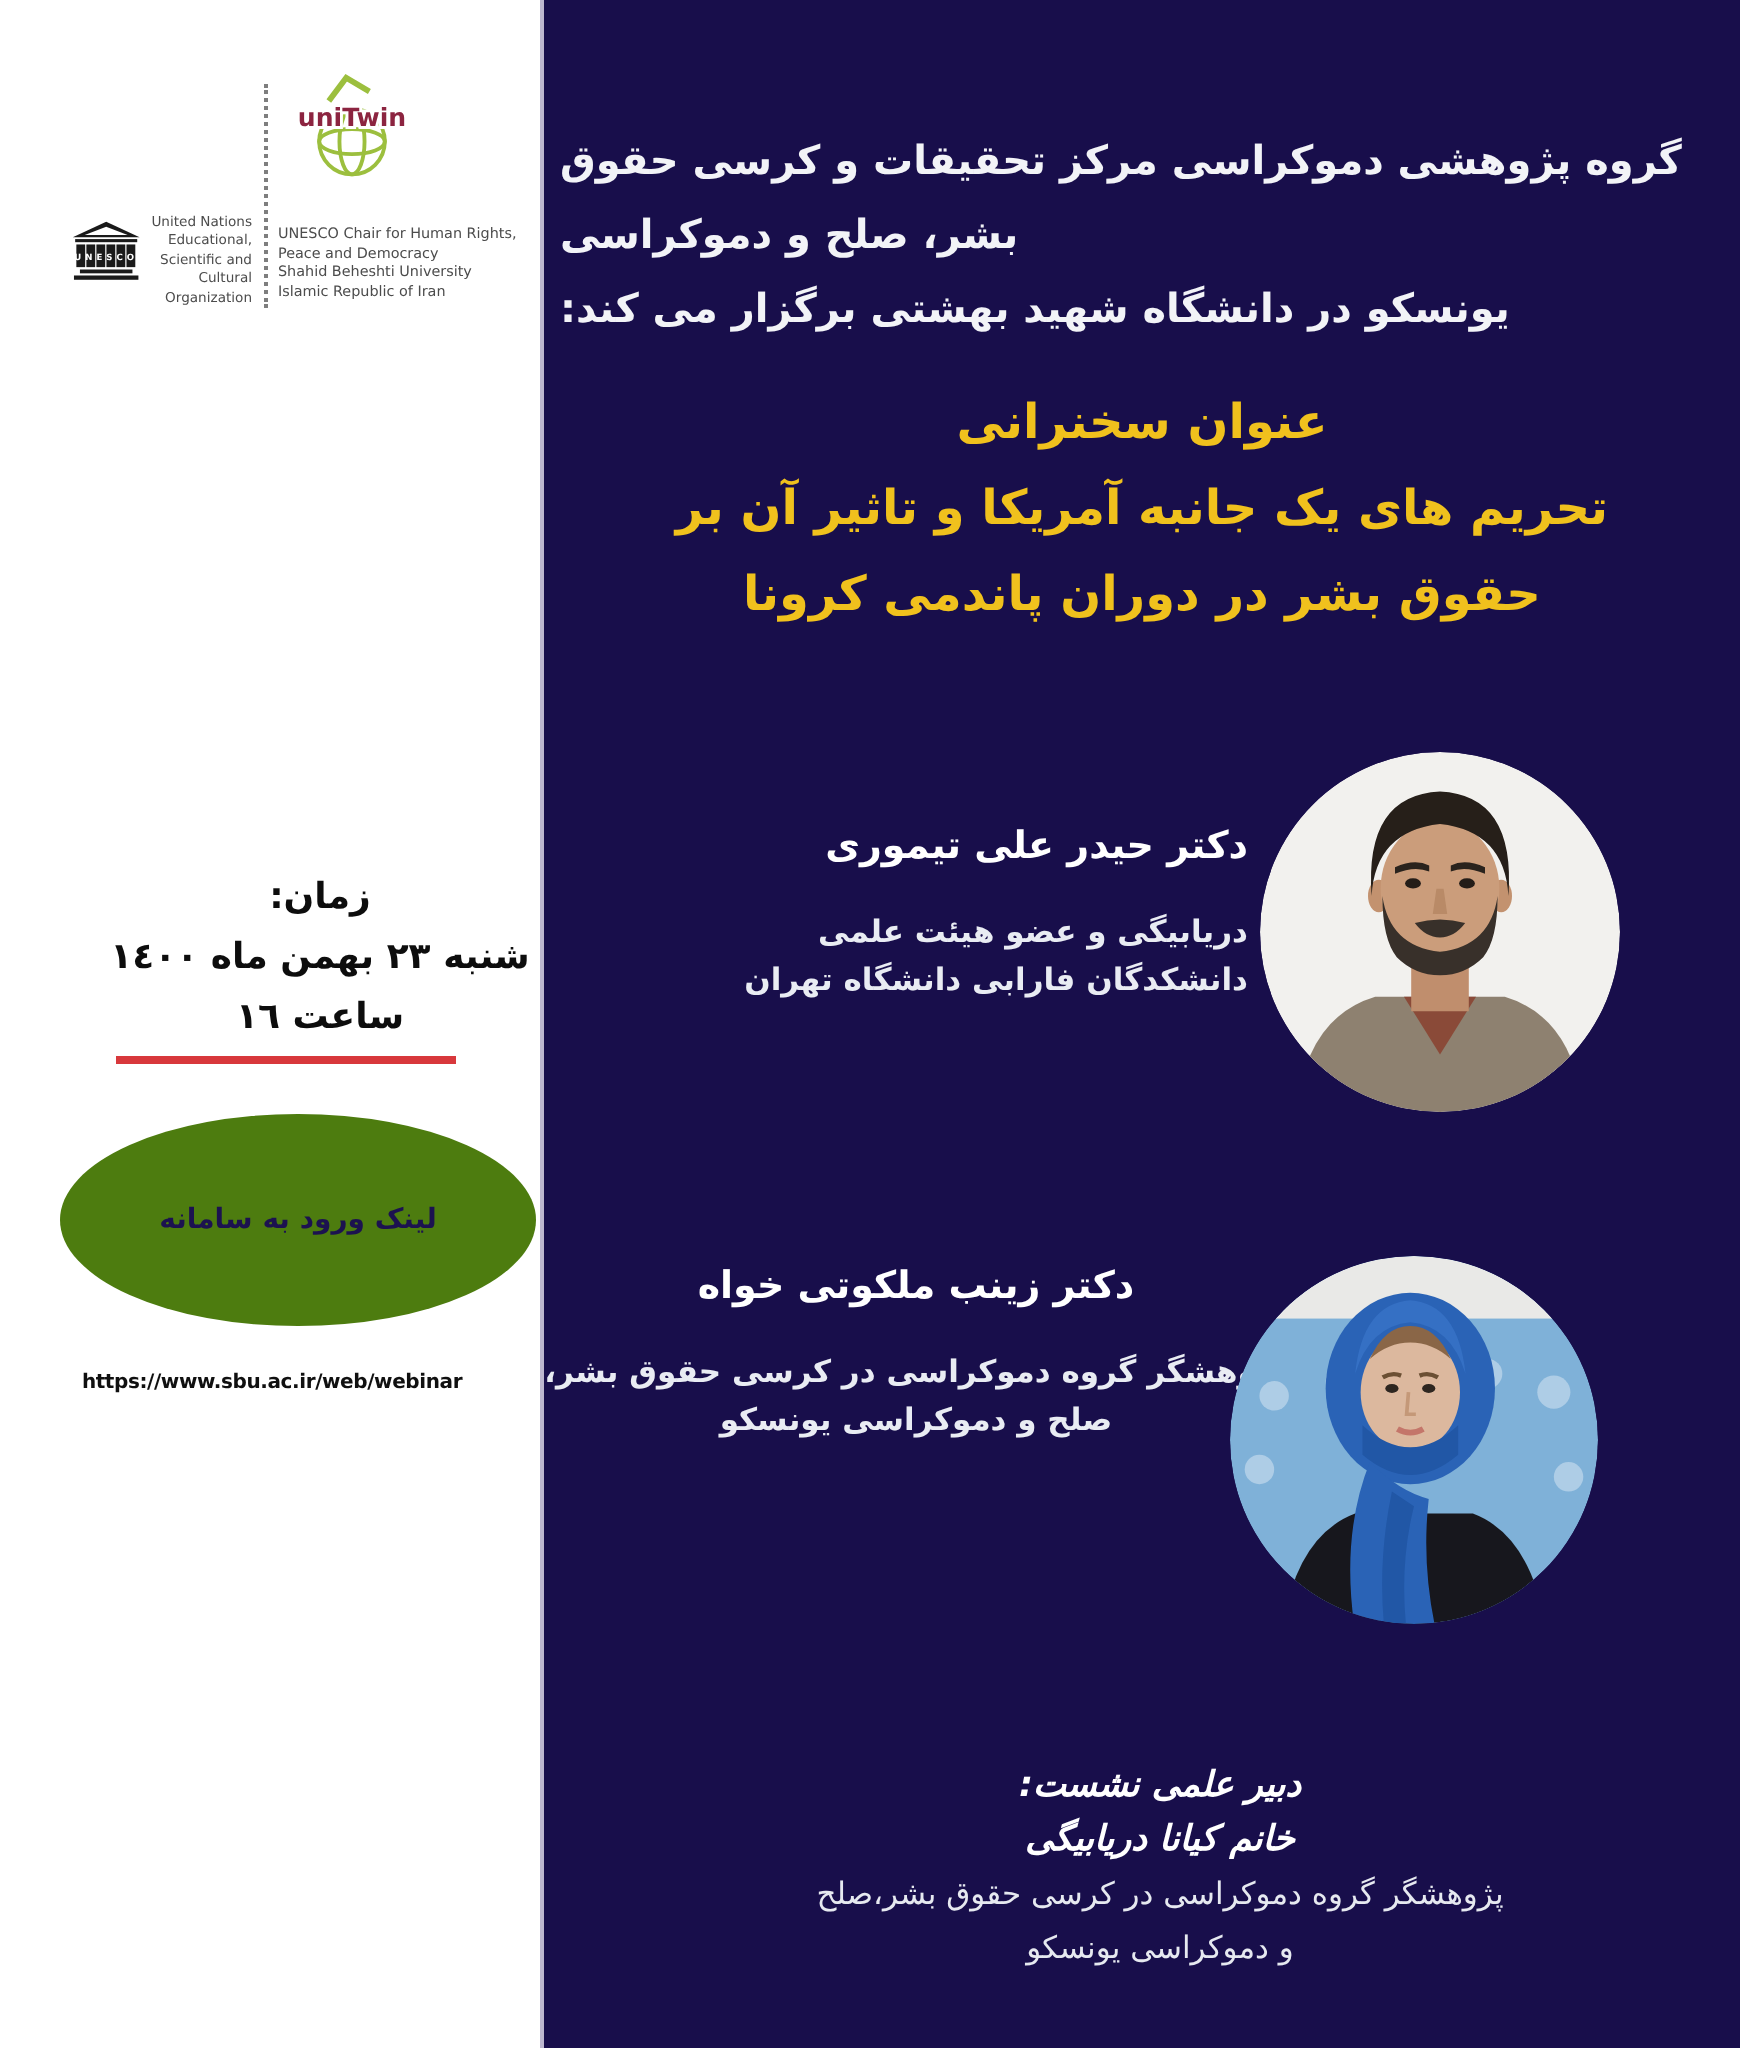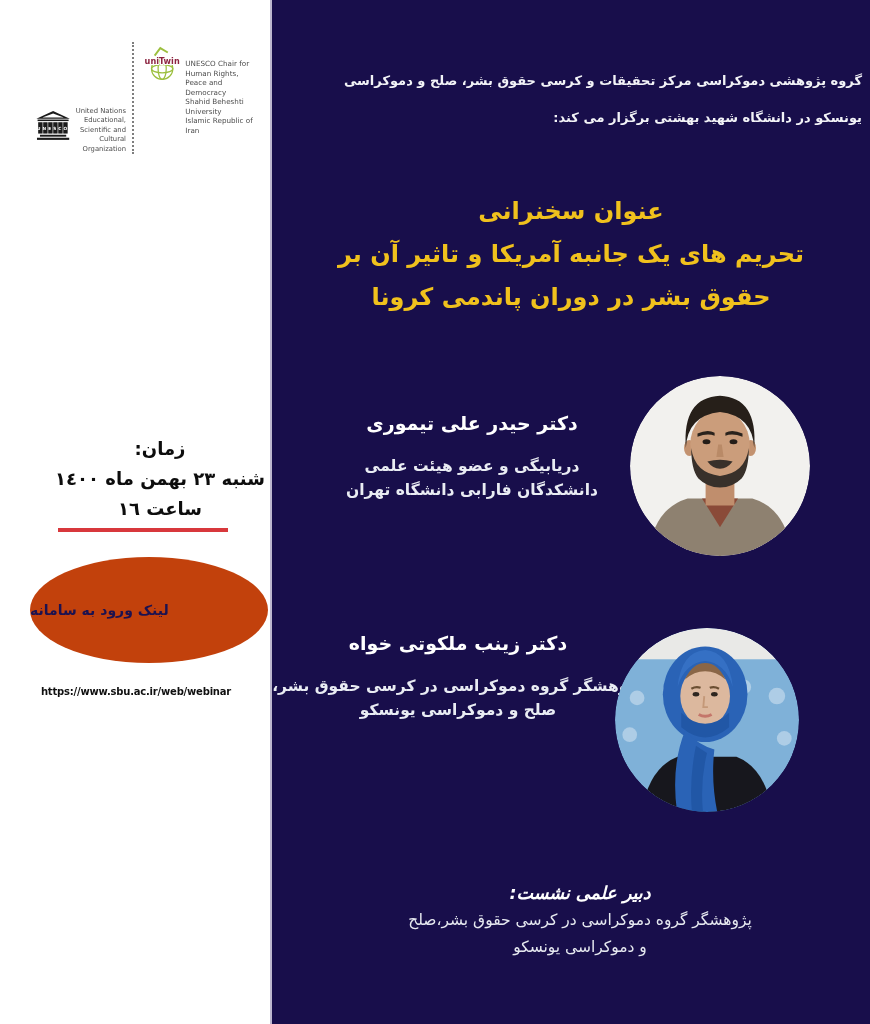--- a/index.html
+++ b/index.html
@@ -6,61 +6,61 @@
   .poster{
     position:relative;width:870px;height:1024px;background:#ffffff;
     overflow:hidden;font-family:"DejaVu Sans",sans-serif;margin:0 auto;
   }
   
   .right-panel{
     position:absolute;left:270px;top:0;width:598px;height:1024px;
     background:#180e4b;border-left:2px solid #bdb7cf;
   }
   .header-text{
-    position:absolute;top:62px;left:8px;right:8px;text-align:right;
-    color:#f2f3f7;font-weight:bold;font-size:13px;line-height:37px;
+    position:absolute;top:62px;left:8px;right:8px;text-align:left;
+    color:#f2f3f7;font-weight:bold;font-size:20px;line-height:37px;
   }
   .title-text{
     position:absolute;top:190px;left:0;right:0;text-align:center;
     color:#f0c11d;font-weight:bold;font-size:24px;line-height:43px;
   }
   .speaker-text{position:absolute;text-align:center;color:#ffffff;}
-  .speaker1-text{top:412px;left:24px;width:352px;}
+  .speaker1-text{top:412px;left:0;width:352px;text-align:right;}
   .speaker2-text{top:632px;left:0px;width:372px;}
   .speaker-name{font-size:19px;font-weight:bold;margin-bottom:20px;}
   .speaker-role{font-size:15.5px;font-weight:bold;line-height:24px;color:#e9ecf3;}
   .photo{position:absolute;border-radius:50%;overflow:hidden;}
   .photo svg{display:block;width:100%;height:100%;}
   .photo1{left:358px;top:376px;width:180px;height:180px;}
   .photo2{left:343px;top:628px;width:184px;height:184px;}
   .moderator{
     position:absolute;top:880px;left:108px;width:400px;text-align:center;
     color:#ffffff;line-height:27px;
   }
   .mod-label,.mod-name{font-weight:bold;font-size:17.5px;font-style:italic;}
   .mod-role{font-size:15.5px;font-weight:normal;color:#e6e9f0;}
   
   .logo-block{position:absolute;top:40px;left:34px;width:226px;display:flex;}
   .unesco-col{width:92px;display:flex;flex-direction:row;align-items:flex-end;}
   .unesco-col svg{width:64px;height:54px;}
   .logo-caption{margin-top:4px;color:#4c4c4c;}
   .unesco-caption{text-align:right;font-size:6.8px;line-height:9.5px;}
   .dotted-divider{margin:2px 5px 0 6px;border-left:2px dotted #7e7e7e;height:112px;}
-  .unitwin-col{flex:1;display:flex;flex-direction:row;align-items:flex-start;}
+  .unitwin-col{flex:1;display:flex;flex-direction:column;align-items:flex-start;}
   .unitwin-col svg{width:74px;height:56px;margin-top:-3px;}
   .unitwin-caption{text-align:left;font-size:7.2px;line-height:9.5px;margin-top:19px;}
   .time-block{
     position:absolute;top:434px;left:0;width:320px;text-align:center;
     color:#0d0d0d;font-weight:bold;font-size:18px;line-height:30px;
   }
   .red-line{position:absolute;top:528px;left:58px;width:170px;height:4px;background:#d8383c;}
   .red-ellipse{
     position:absolute;top:557px;left:30px;width:238px;height:106px;
-    background:#c2410c;border-radius:50%;display:flex;flex-direction:column;
-    justify-content:center;align-items:flex-end;color:#1c1250;font-weight:bold;
+    background:#4d7c0f;border-radius:50%;display:flex;flex-direction:column;
+    justify-content:center;align-items:center;color:#1c1250;font-weight:bold;
     font-size:14px;line-height:22px;text-align:center;cursor:pointer;
   }
   .url{
     position:absolute;top:686px;left:0;width:272px;text-align:center;
     font-weight:bold;font-size:10px;color:#101010;letter-spacing:-0.2px;cursor:pointer;
   }
 </style>
 </head>
 <body>
 
@@ -209,18 +209,19 @@
           <ellipse cx="54" cy="36" rx="1.8" ry="1.2" fill="#2e2620"></ellipse>
           <path d="M48.5,37 L48,43 L50.5,43" stroke="#c49878" stroke-width="1" fill="none"></path>
           <path d="M45.5,47 Q49,49 52.5,47" stroke="#c4766a" stroke-width="1.6" fill="none"></path>
           <path d="M36,46 Q49,58 62,46 L62,54 Q49,65 36,54 Z" fill="#2157a6"></path>
         </g>
       </svg>
     </div>
 
     <div class="moderator" dir="rtl">
       <div class="mod-label">دبیر علمی نشست:</div>
+      <div class="mod-name">خانم کیانا دریابیگی</div>
       <div class="mod-role">پژوهشگر گروه دموکراسی در کرسی حقوق بشر،صلح</div>
       <div class="mod-role">و دموکراسی یونسکو</div>
     </div>
 
   </div>
 </div>
 
 </body></html>

